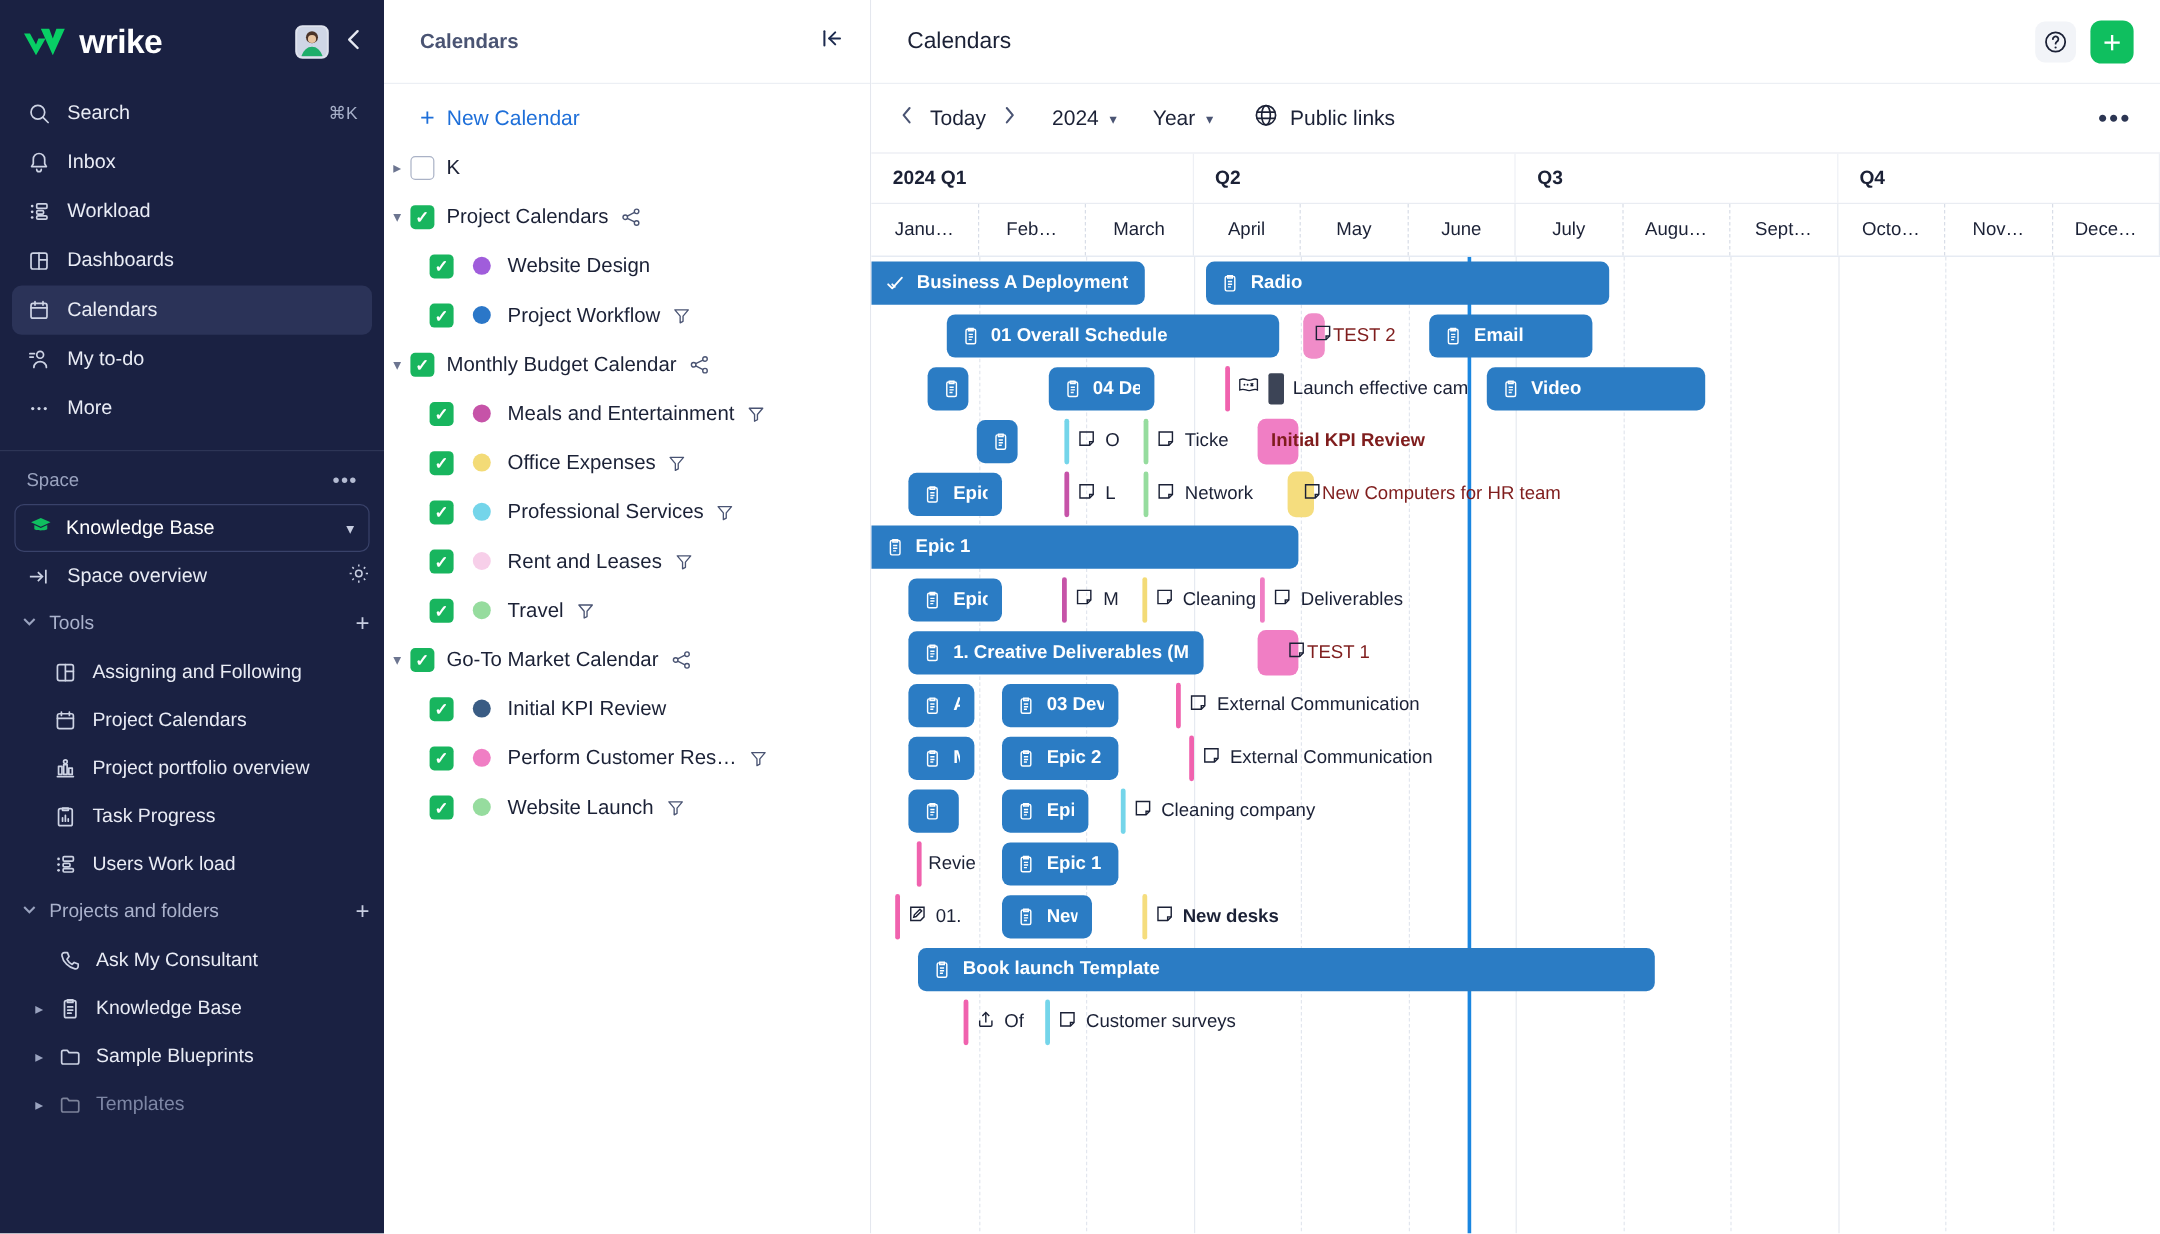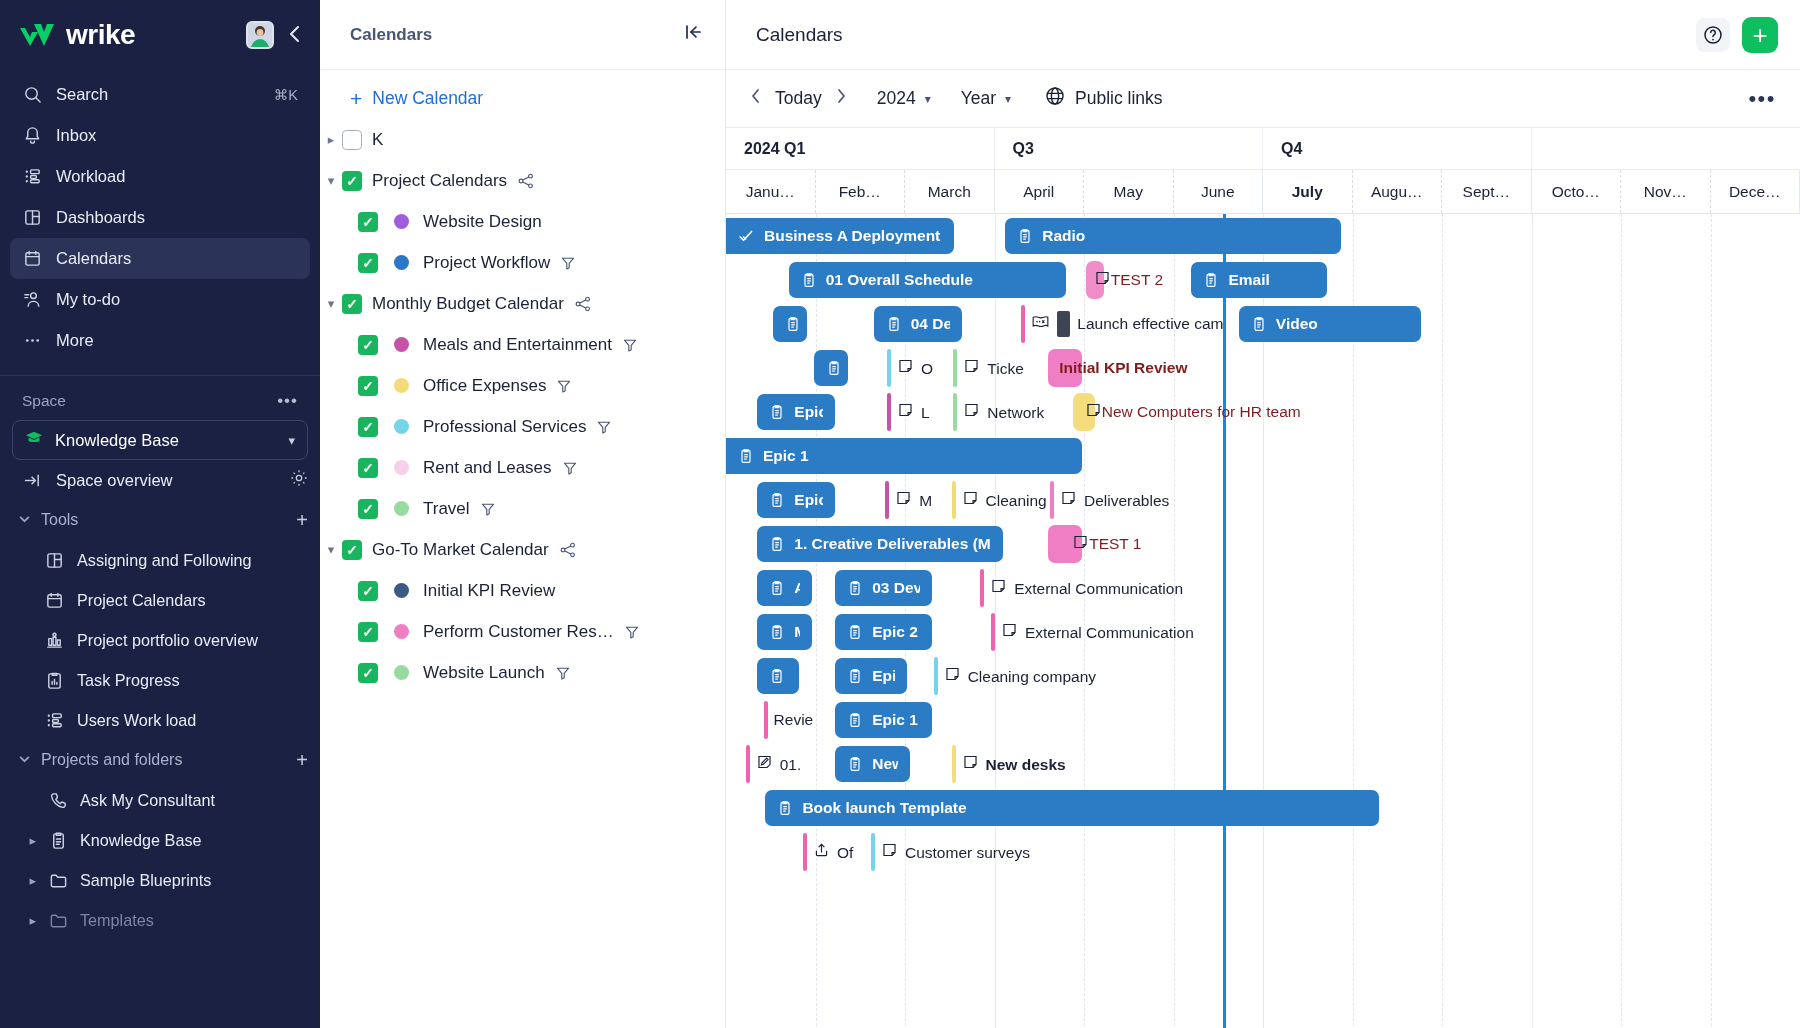--- a/index.html
+++ b/index.html
@@ -652,20 +652,23 @@
         <span>Public links</span>
       </div>
       <span class="tb-dots">•••</span>
     </div>
 
     <div class="qtr-row" id="qtrRow">
         <div class="qtr-cell" style="width: 268.5px;">
           <span>2024 Q1</span>
         </div>
         <div class="qtr-cell" style="width: 268.5px;">
+          <span>Q2</span>
+        </div>
+        <div class="qtr-cell" style="width: 268.5px;">
           <span>Q3</span>
         </div>
         <div class="qtr-cell" style="width: 268.5px;">
           <span>Q4</span>
         </div>
       </div>
     <div class="mon-row" id="monRow">
         <div class="mon-cell" style="width: 89.5px;">
           <span>Janu…</span>
         </div>
@@ -677,21 +680,21 @@
         </div>
         <div class="mon-cell" style="width: 89.5px;">
           <span>April</span>
         </div>
         <div class="mon-cell" style="width: 89.5px;">
           <span>May</span>
         </div>
         <div class="mon-cell" style="width: 89.5px; border-right: 1px solid rgb(230, 234, 241);">
           <span>June</span>
         </div>
-        <div class="mon-cell" style="width: 89.5px; font-weight: bold;">
+        <div class="mon-cell" style="width: 89.5px;">
           <span>July</span>
         </div>
         <div class="mon-cell" style="width: 89.5px;">
           <span>Augu…</span>
         </div>
         <div class="mon-cell" style="width: 89.5px; border-right: 1px solid rgb(230, 234, 241);">
           <span>Sept…</span>
         </div>
         <div class="mon-cell" style="width: 89.5px;">
           <span>Octo…</span>

